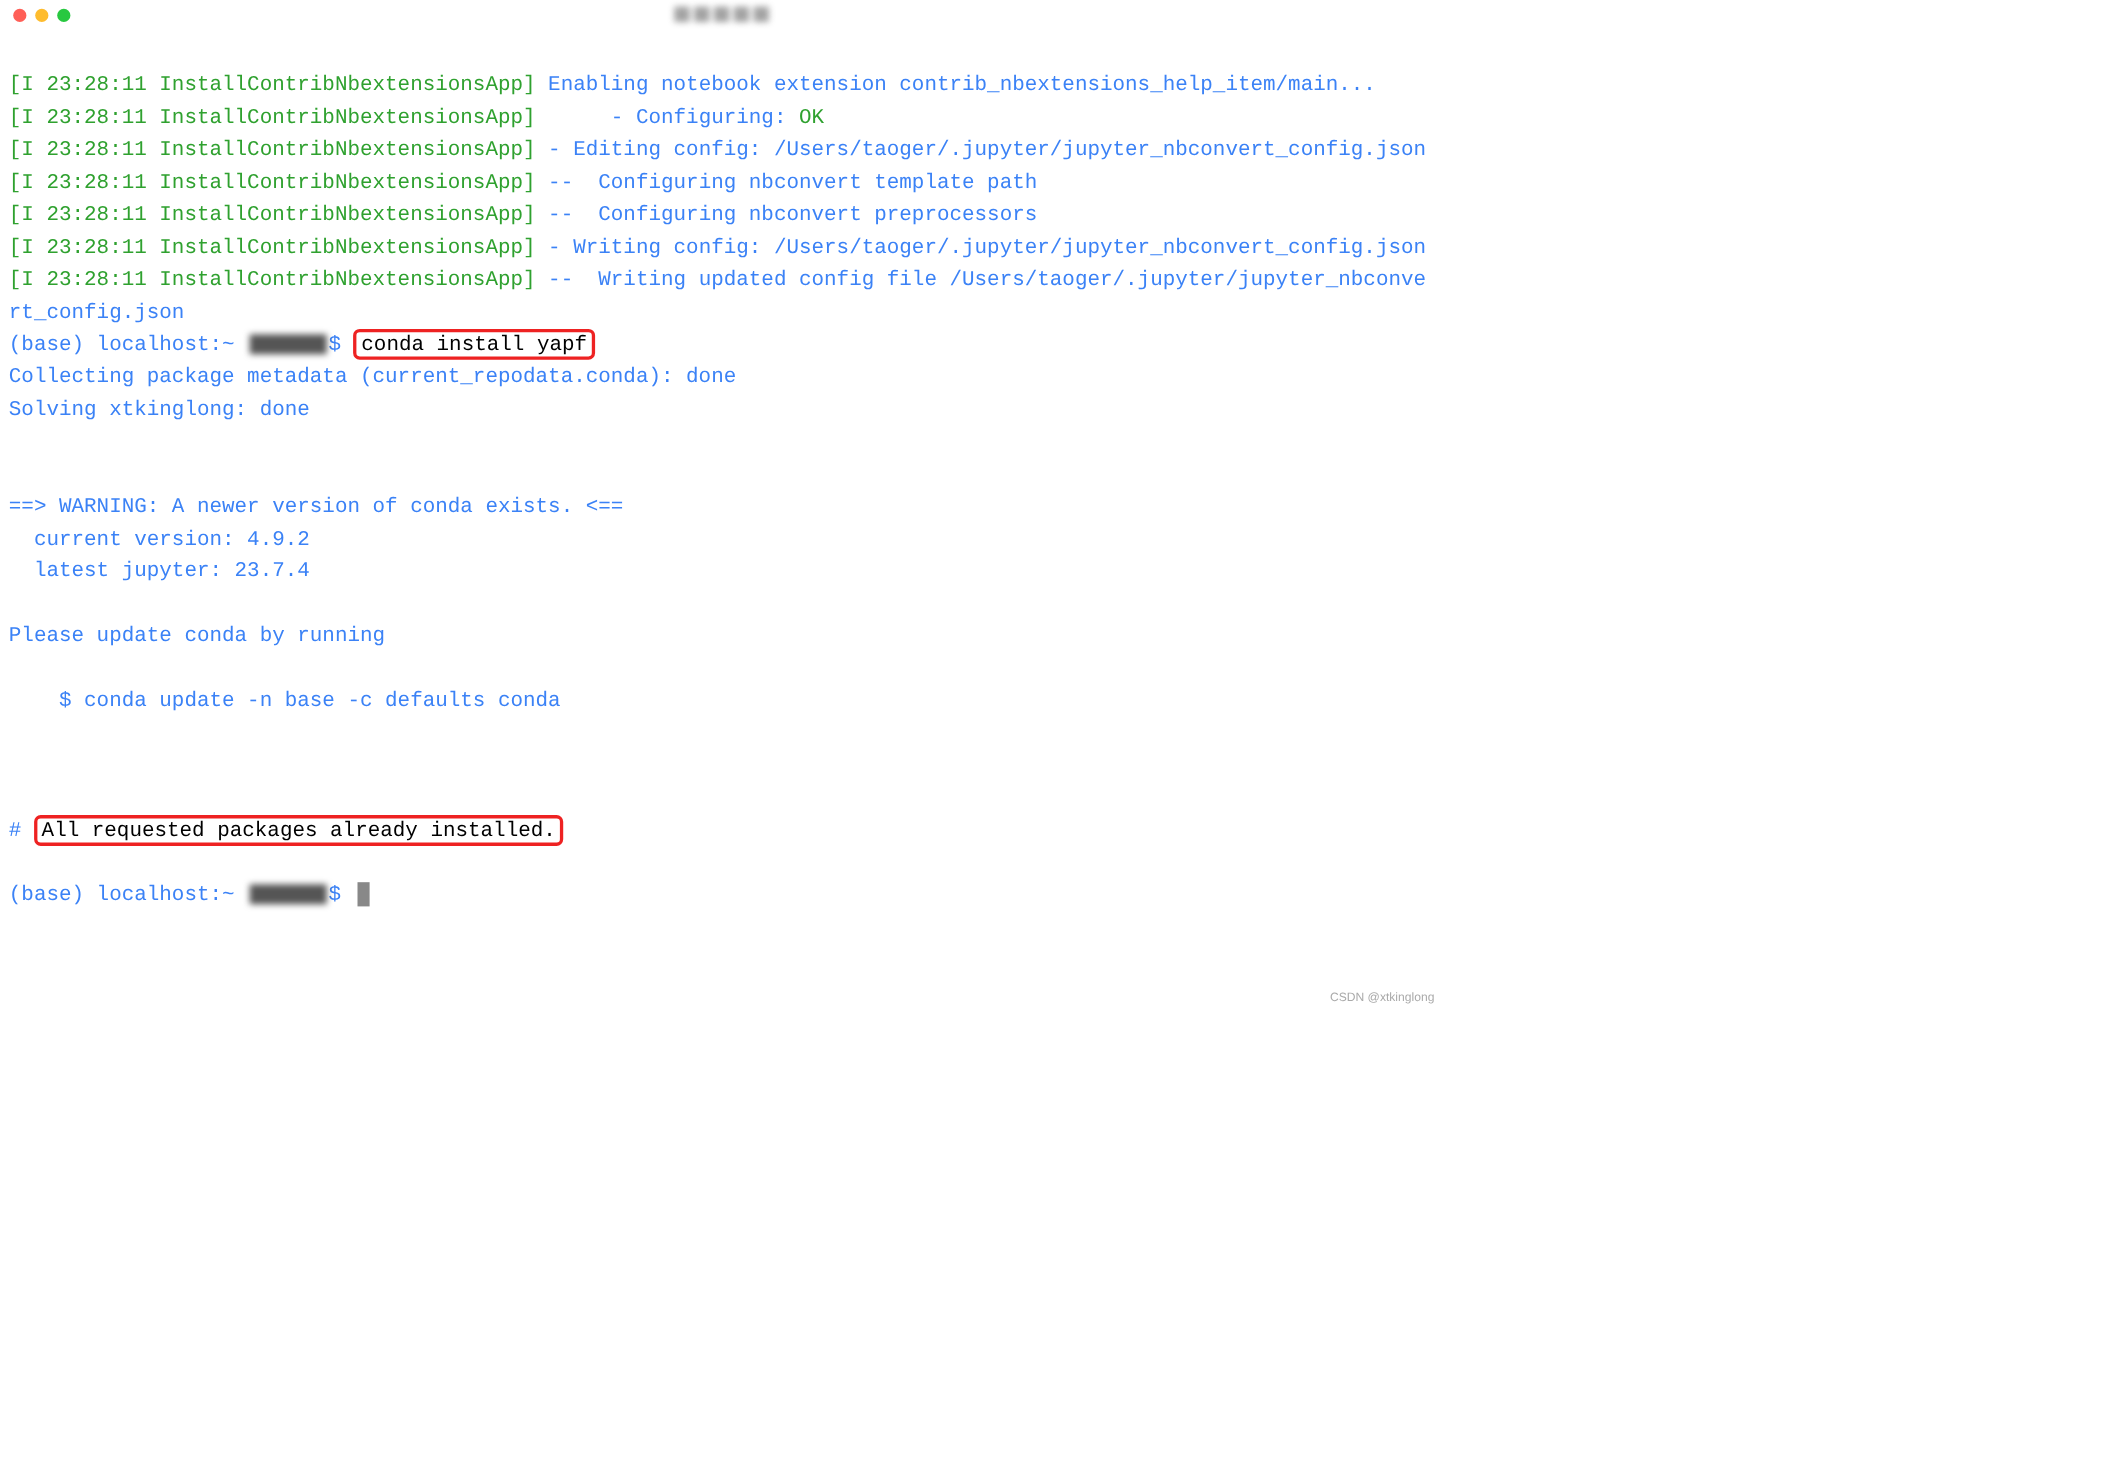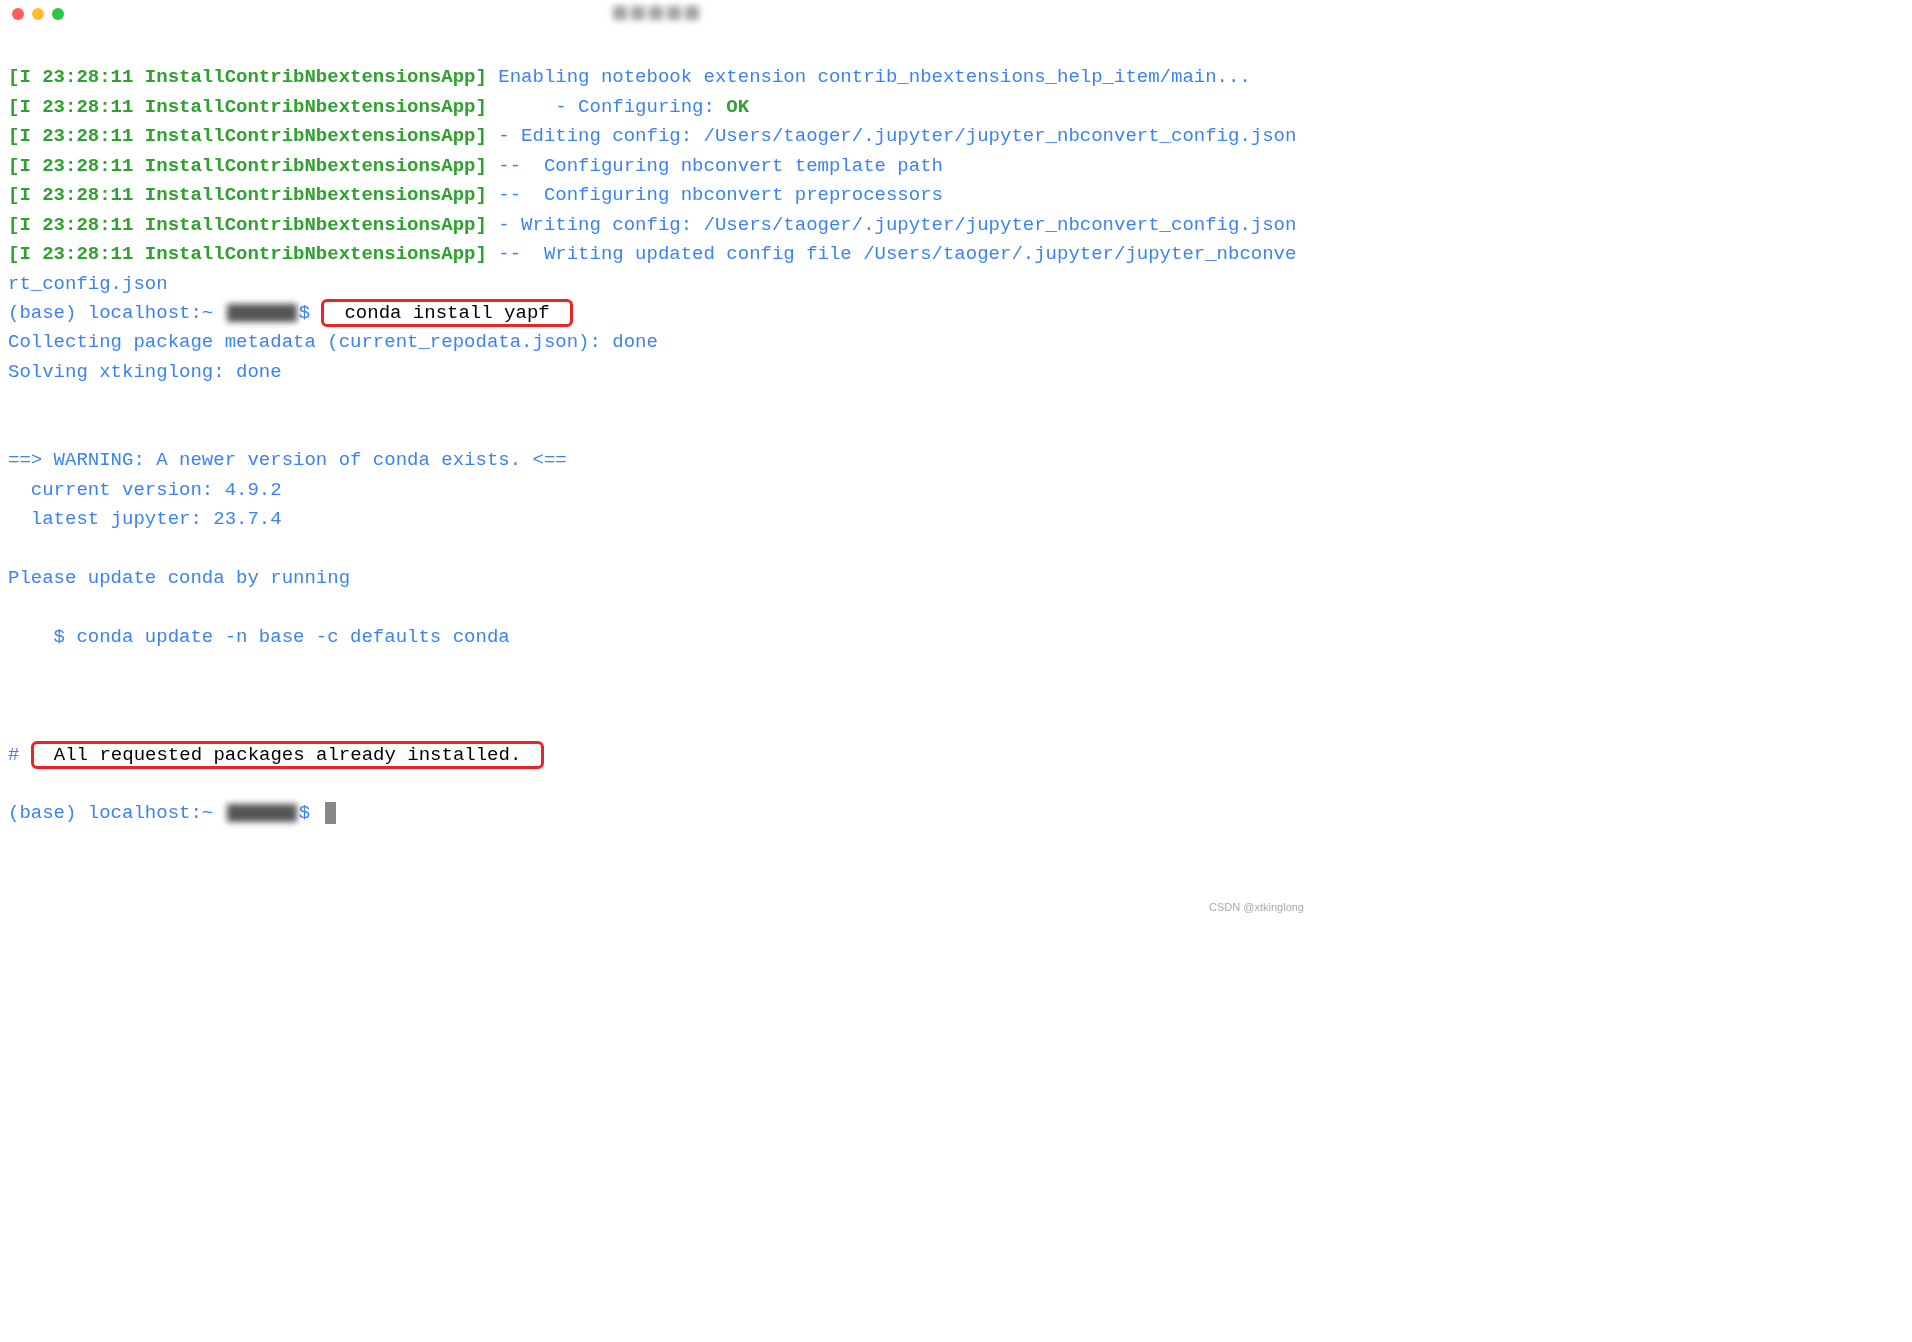--- a/index.html
+++ b/index.html
@@ -43,26 +43,26 @@
       display: inline-block;
       width: 14px;
       height: 14px;
       background: #666;
     }
     .terminal {
       padding: 34px 8px 8px 8px;
       white-space: pre-wrap;
       word-break: break-all;
     }
-    .green { color: #2fa12f; font-weight: bold; }
+    .green { color: #2fa12f; }
     .black { color: #3b82f6; }
     .red-box {
       border: 3px solid #e22;
       border-radius: 6px;
-      padding: 0 20px;
+      padding: 0 4px;
     }
     .smudge {
       display: inline-block;
       width: 70px;
       height: 18px;
       background: #555;
       filter: blur(3px);
       vertical-align: middle;
       margin: 0 2px;
     }
@@ -103,21 +103,21 @@
 
 <div class="terminal">
 <span class="green">[I 23:28:11 InstallContribNbextensionsApp]</span><span class="black"> Enabling notebook extension contrib_nbextensions_help_item/main...</span>
 <span class="green">[I 23:28:11 InstallContribNbextensionsApp]</span><span class="black">      - Configuring: </span><span class="green">OK</span>
 <span class="green">[I 23:28:11 InstallContribNbextensionsApp]</span><span class="black"> - Editing config: /Users/taoger/.jupyter/jupyter_nbconvert_config.json</span>
 <span class="green">[I 23:28:11 InstallContribNbextensionsApp]</span><span class="black"> --  Configuring nbconvert template path</span>
 <span class="green">[I 23:28:11 InstallContribNbextensionsApp]</span><span class="black"> --  Configuring nbconvert preprocessors</span>
 <span class="green">[I 23:28:11 InstallContribNbextensionsApp]</span><span class="black"> - Writing config: /Users/taoger/.jupyter/jupyter_nbconvert_config.json</span>
 <span class="green">[I 23:28:11 InstallContribNbextensionsApp]</span><span class="black"> --  Writing updated config file /Users/taoger/.jupyter/jupyter_nbconvert_config.json</span>
 <span class="black">(base) localhost:~ </span><span class="smudge"></span><span class="black">$ </span><span class="red-box"><span>conda install yapf</span></span>
-<span class="black">Collecting package metadata (current_repodata.json): done</span>
+<span class="black">Collecting package metadata (current_repodata.conda): done</span>
 <span class="black">Solving xtkinglong: done</span>
 
 
 <span class="black">==&gt; WARNING: A newer version of conda exists. &lt;==</span>
 <span class="black">  current version: 4.9.2</span>
 <span class="black">  latest jupyter: 23.7.4</span>
 
 <span class="black">Please update conda by running</span>
 
 <span class="black">    $ conda update -n base -c defaults conda</span>

